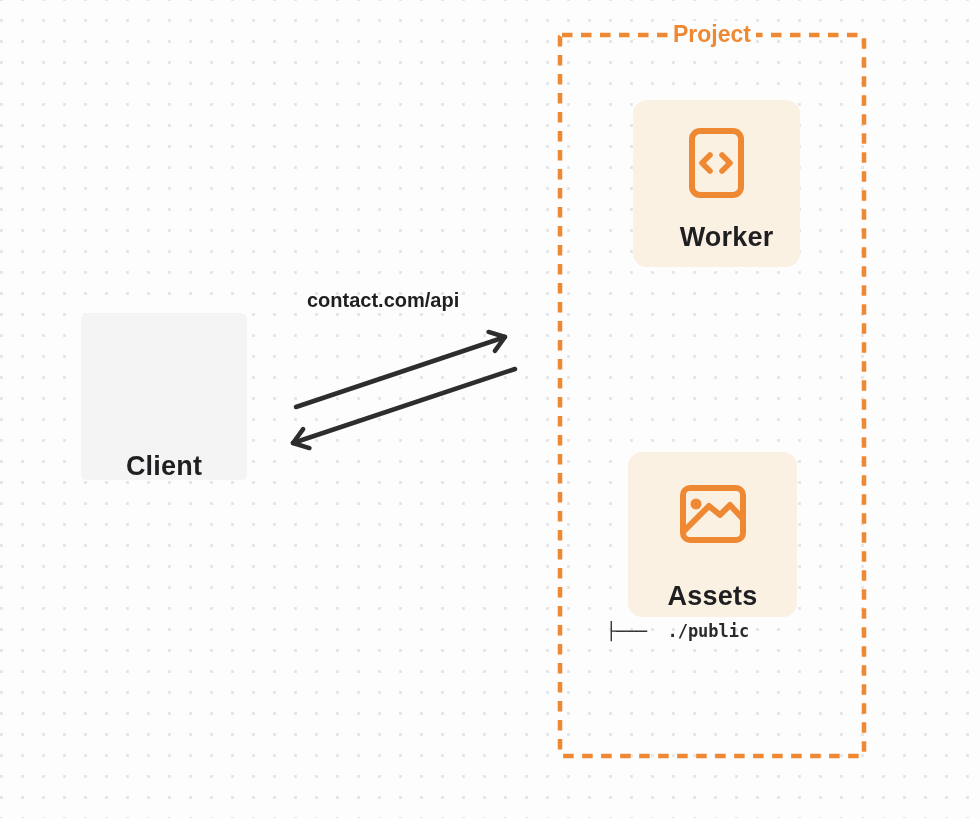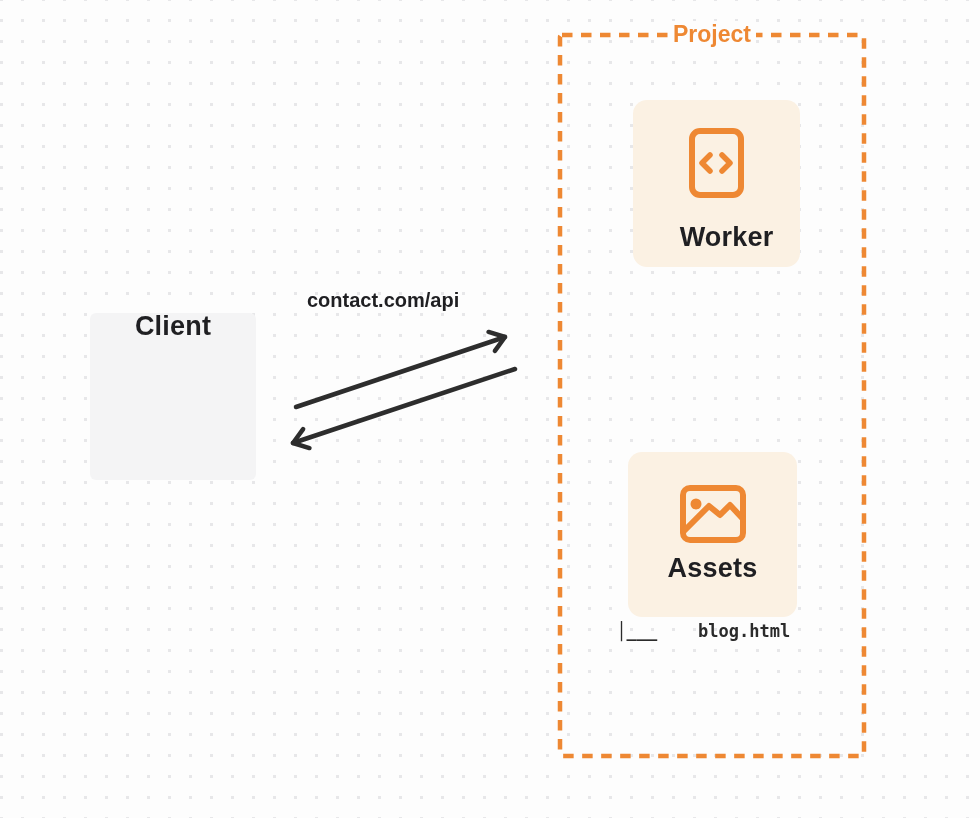--- a/index.html
+++ b/index.html
@@ -30,44 +30,44 @@
   svg.overlay{
     position:absolute;left:0;top:0;width:980px;height:818px;
     z-index:1;
   }
   .node{
     position:absolute;
     display:flex;flex-direction:column;align-items:center;
     z-index:2;
   }
   .client-box{
-    left:90px;top:313px;width:166px;height:167px;
+    left:81px;top:313px;width:166px;height:167px;
     background:var(--client-gray);
     border-radius:6px;
-    justify-content:flex-start;
+    justify-content:flex-end;
   }
   .client-box .node-label{margin:0;}
   .node-label{
     font-size:27px;font-weight:700;color:var(--ink);
     letter-spacing:.2px;line-height:27px;
   }
   .worker-box{
     left:633px;top:100px;width:167px;height:167px;
     background:var(--panel-cream);
     border-radius:14px;
   }
   .assets-box{
     left:628px;top:452px;width:169px;height:165px;
     background:var(--panel-cream);
     border-radius:14px;
   }
   .worker-box .node-icon{margin-top:28px;}
   .worker-box .node-label{margin-top:22px;margin-left:20px;}
   .assets-box .node-icon{margin-top:33px;}
-  .assets-box .node-label{margin-top:8px;}
+  .assets-box .node-label{margin-top:36px;}
   .url-label{
     position:absolute;left:307px;top:289px;
     font-size:20px;font-weight:700;color:var(--ink);
     z-index:2;white-space:nowrap;
   }
   .project-title{
     position:absolute;left:712px;top:21px;
     transform:translateX(-50%);
     font-size:23px;font-weight:700;color:var(--accent-orange);
     background:var(--page-bg);
@@ -125,16 +125,16 @@
       <svg width="66" height="58" viewBox="0 0 66 58">
         <rect x="3" y="3" width="60" height="52" rx="7" fill="none" style="stroke:var(--accent-orange)" stroke-width="6"></rect>
         <circle cx="16" cy="19" r="5.5" style="fill:var(--accent-orange)"></circle>
         <path d="M4 46 L29 21 L40 30 L50 20 L63 34" fill="none" style="stroke:var(--accent-orange)" stroke-width="6" stroke-linecap="round" stroke-linejoin="round"></path>
       </svg>
     </span>
     <div class="node-label">Assets</div>
   </div>
 
   <div class="file-tree">
-    <div class="tree-line"> │___    blog.html</div>
+    <div class="tree-line">├───  ./public</div>
   </div>
 
 </div>
 
 </body></html>

